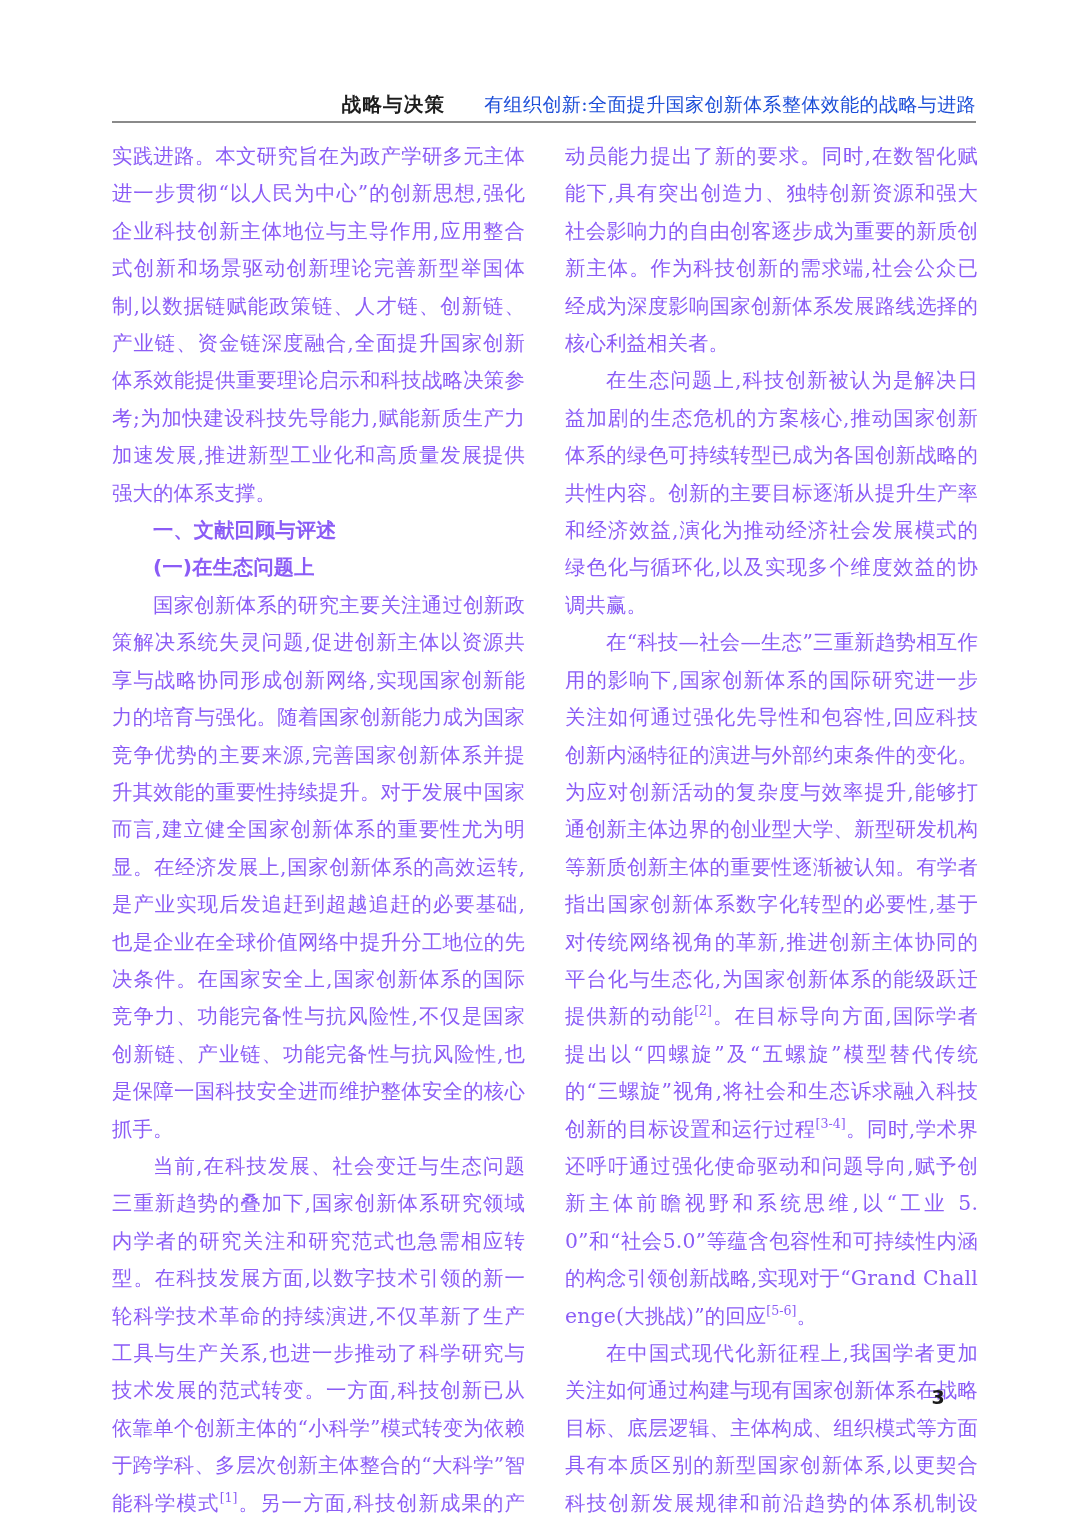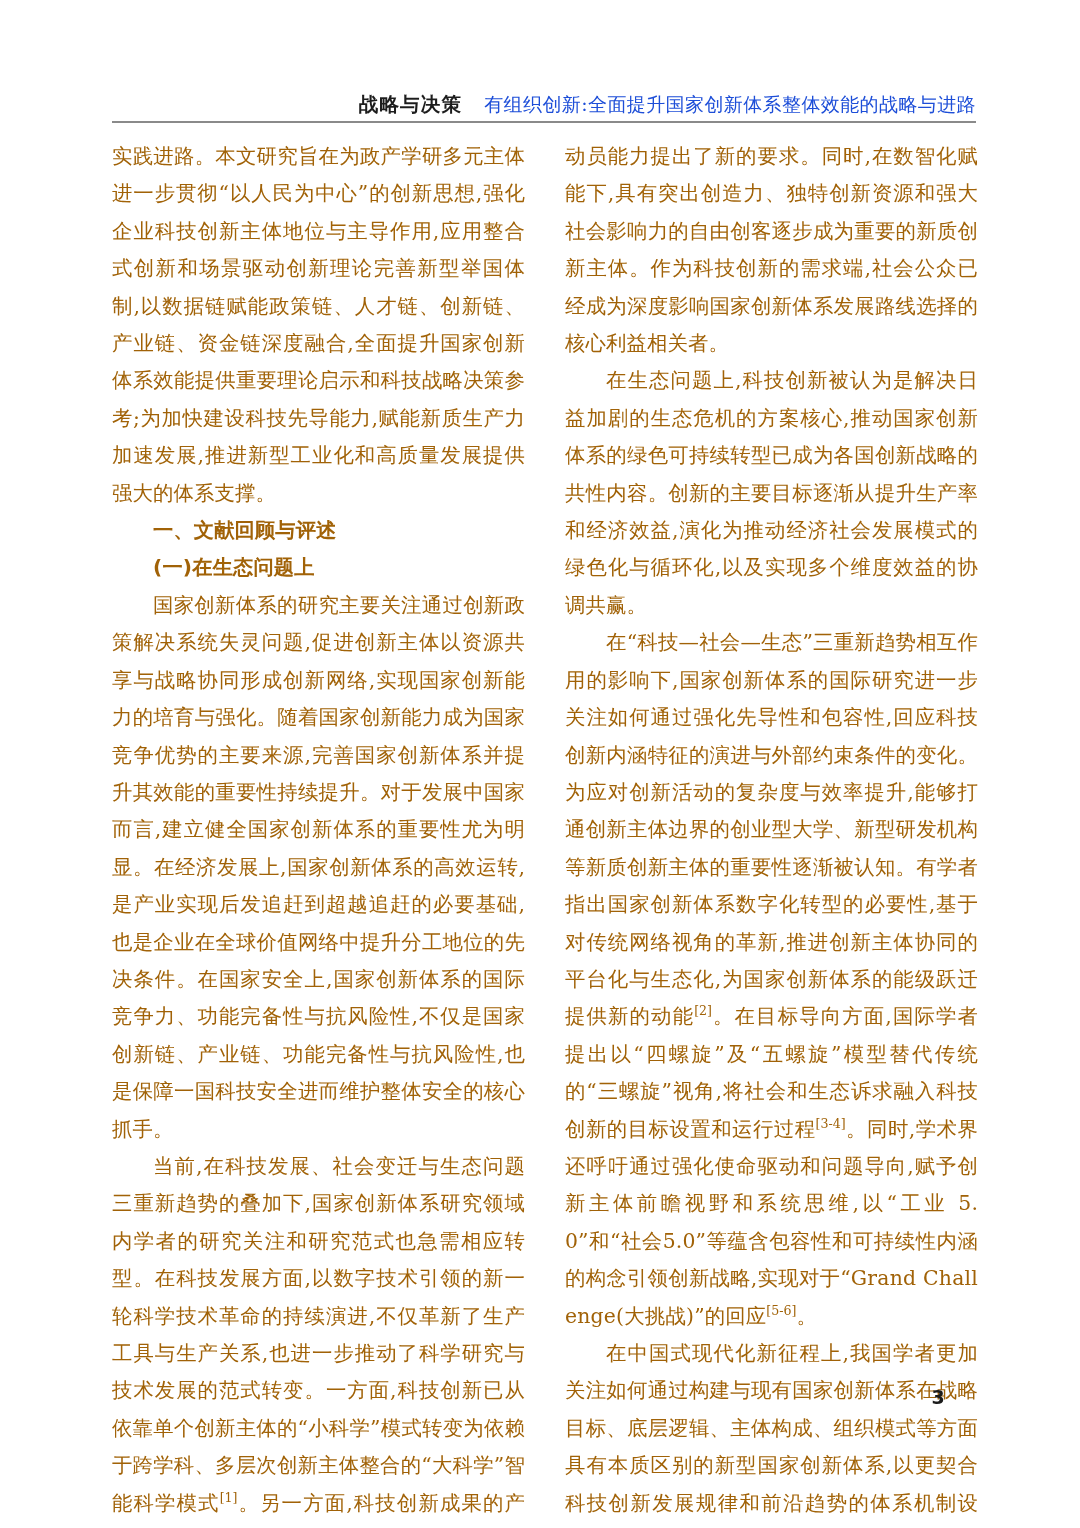--- a/index.html
+++ b/index.html
@@ -27,20 +27,21 @@
   .runhead {
     position: absolute;
     left: 112px;
     top: 84px;
     width: 864px;
     height: 34px;
     display: flex;
     align-items: flex-end;
     justify-content: flex-end;
     white-space: nowrap;
+    gap: 17px;
   }
   .runhead-journal {
     font-family: "DejaVu Sans", "Liberation Sans", sans-serif;
     font-weight: 700;
     font-size: 19.5px;
     letter-spacing: 1.2px;
     color: #1d1d1d;
     margin-right: 22px;
   }
   .runhead-title {
@@ -68,21 +69,21 @@
     display: flex;
     justify-content: space-between;
   }
   .col {
     width: 413px;
   }
 
   p.body, h2.h1lvl, h3.h2lvl {
     margin: 0;
     font-family: "DejaVu Serif", "Liberation Serif", serif;
-    color: #a16207;
+    color: #8b5cf6;
     font-size: 20.4px;
     line-height: 37.4px;
     text-align: justify;
     text-justify: inter-ideograph;
     letter-spacing: 0.1px;
     word-break: break-all;
   }
   p.body.indent {
     text-indent: 41px;
   }

